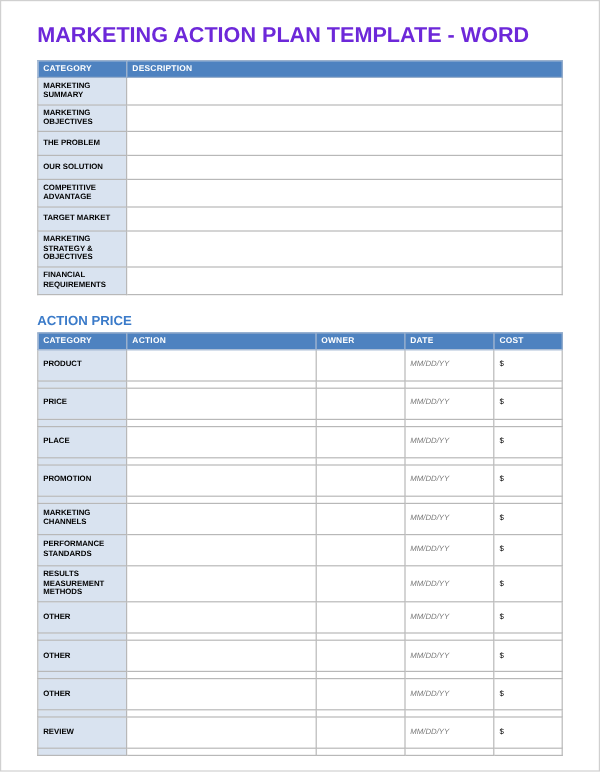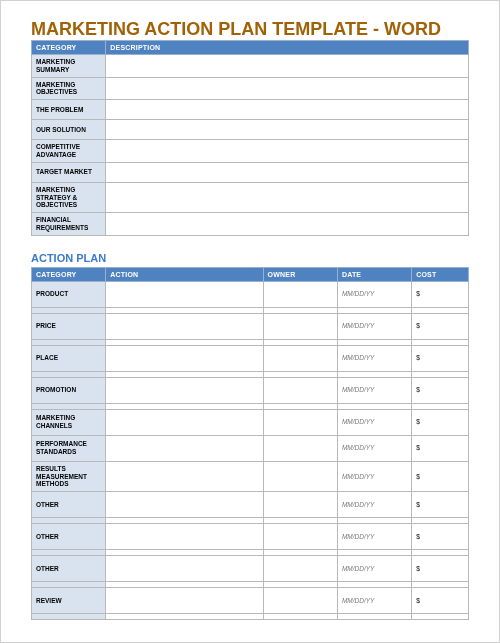--- a/index.html
+++ b/index.html
@@ -11,23 +11,23 @@
       font-family: Arial, Helvetica, sans-serif;
       background: #fff;
       width: 500px;
       height: 643px;
       padding: 18px 30px 30px 30px;
       border: 1px solid #d0d0d0;
     }
     .main-title {
       font-size: 18px;
       font-weight: bold;
-      color: #a16207;
+      color: #6d28d9;
       letter-spacing: 0;
-      margin-bottom: 0;
+      margin-bottom: 10px;
     }
     .section-title {
       font-size: 11px;
       font-weight: 600;
       color: #3b7bc9;
       margin-top: 16px;
       margin-bottom: 3px;
     }
     table {
       width: 100%;
@@ -120,21 +120,21 @@
       <td class="cat">MARKETING STRATEGY &amp; OBJECTIVES</td>
       <td></td>
     </tr>
     <tr>
       <td class="cat">FINANCIAL REQUIREMENTS</td>
       <td></td>
     </tr>
   </tbody>
 </table>
 
-<div class="section-title">ACTION PLAN</div>
+<div class="section-title">ACTION PRICE</div>
 
 <table class="table2">
   <colgroup>
     <col class="col-cat">
     <col class="col-action">
     <col class="col-owner">
     <col class="col-date">
     <col class="col-cost">
   </colgroup>
   <thead>

